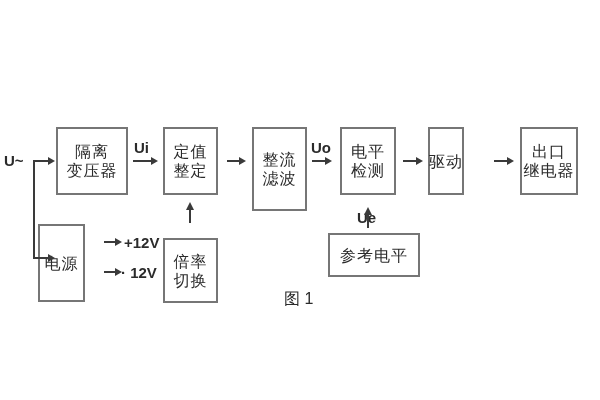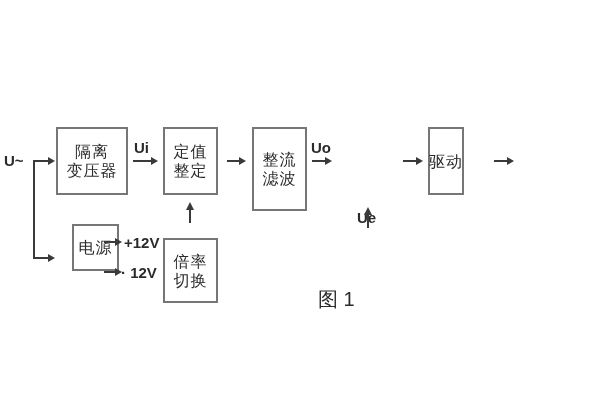--- a/index.html
+++ b/index.html
@@ -34,24 +34,23 @@
   }
   .lbl{
     position:absolute;
     font-size:15px;
     font-weight:600;
     line-height:17px;
     white-space:nowrap;
   }
   .caption{
     position:absolute;
-    font-size:20px;
+    font-size:16px;
     line-height:18px;
     white-space:nowrap;
-    margin-left:34px;
   }
   
   .harrow{
     position:absolute;
     height:2px;
     background:var(--line);
   }
   .harrow::after{
     content:"";
     position:absolute;
@@ -100,30 +99,41 @@
     <span>变压器</span>
   </div>
   <div class="box" style="left:163px;top:127px;width:55px;height:68px">
     <span>定值</span>
     <span>整定</span>
   </div>
   <div class="box" style="left:252px;top:127px;width:55px;height:84px">
     <span>整流</span>
     <span>滤波</span>
   </div>
+  <div class="box" style="left:340px;top:127px;width:56px;height:68px">
+    <span>电平</span>
+    <span>检测</span>
+  </div>
   <div class="box" style="left:428px;top:127px;width:36px;height:68px">
     <span>驱动</span>
   </div>
+  <div class="box" style="left:520px;top:127px;width:58px;height:68px">
+    <span>出口</span>
+    <span>继电器</span>
+  </div>
 
-  <div class="box" style="left:72px;top:224px;width:47px;height:47px">
+  <div class="box" style="left:38px;top:224px;width:47px;height:78px">
     <span>电源</span>
   </div>
   <div class="box" style="left:163px;top:238px;width:55px;height:65px">
     <span>倍率</span>
     <span>切换</span>
+  </div>
+  <div class="box" style="left:328px;top:233px;width:92px;height:44px">
+    <span>参考电平</span>
   </div>
 
   <div class="harrow" style="left:33px;top:160px;width:15px"></div>
   <div class="vline" style="left:33px;top:160px;height:99px"></div>
   <div class="harrow" style="left:33px;top:257px;width:15px"></div>
 
   <div class="harrow" style="left:133px;top:160px;width:18px"></div>
   <div class="harrow" style="left:227px;top:160px;width:12px"></div>
   <div class="harrow" style="left:312px;top:160px;width:13px"></div>
   <div class="harrow" style="left:403px;top:160px;width:13px"></div>

